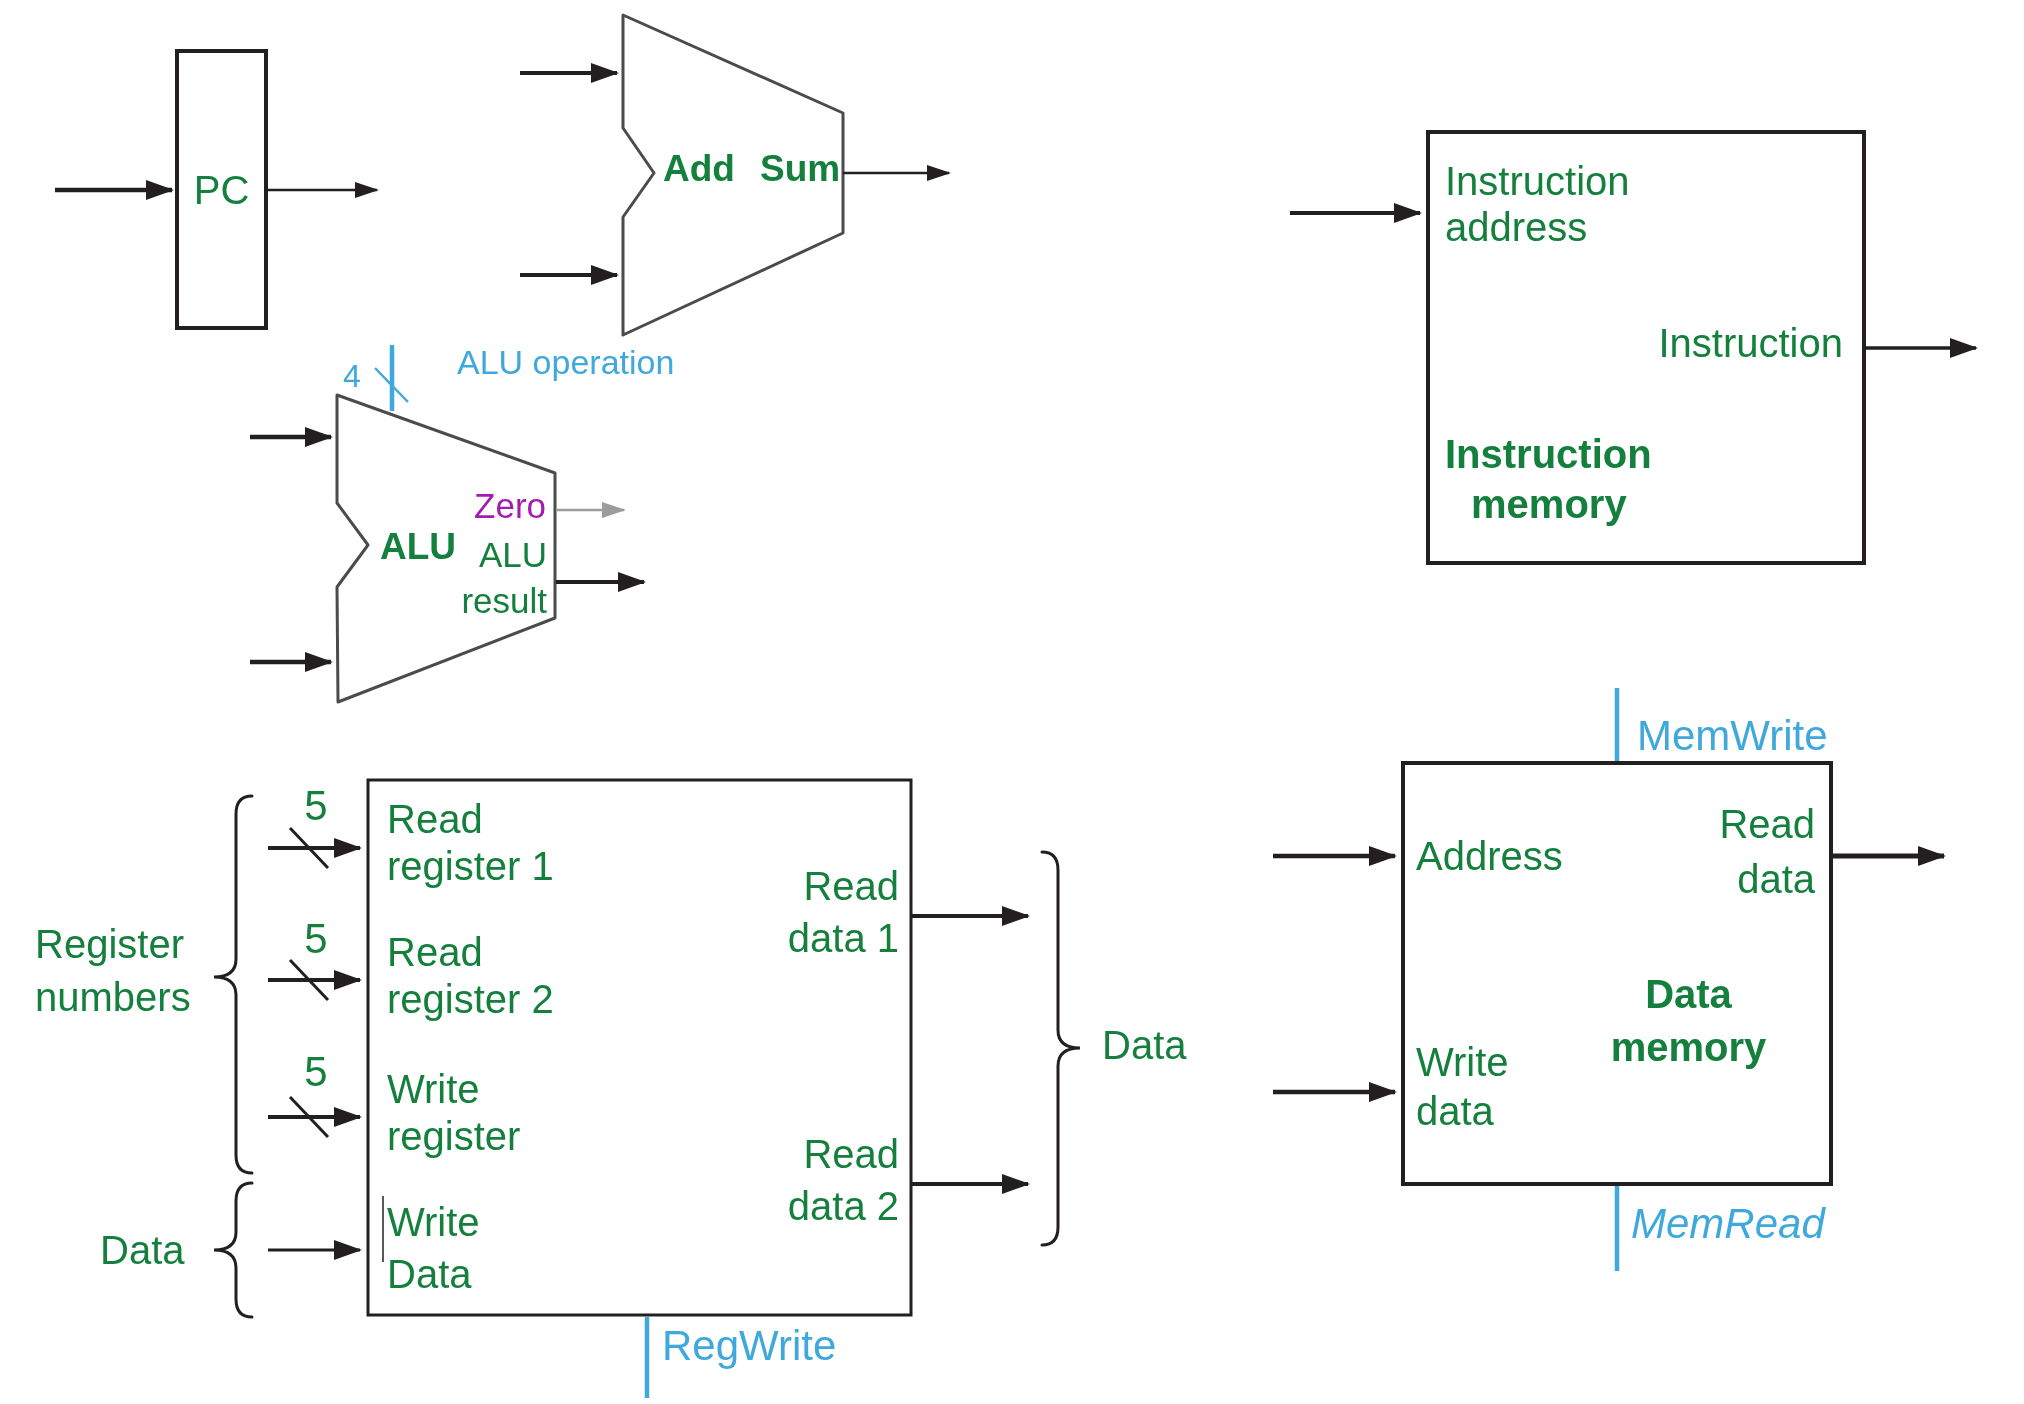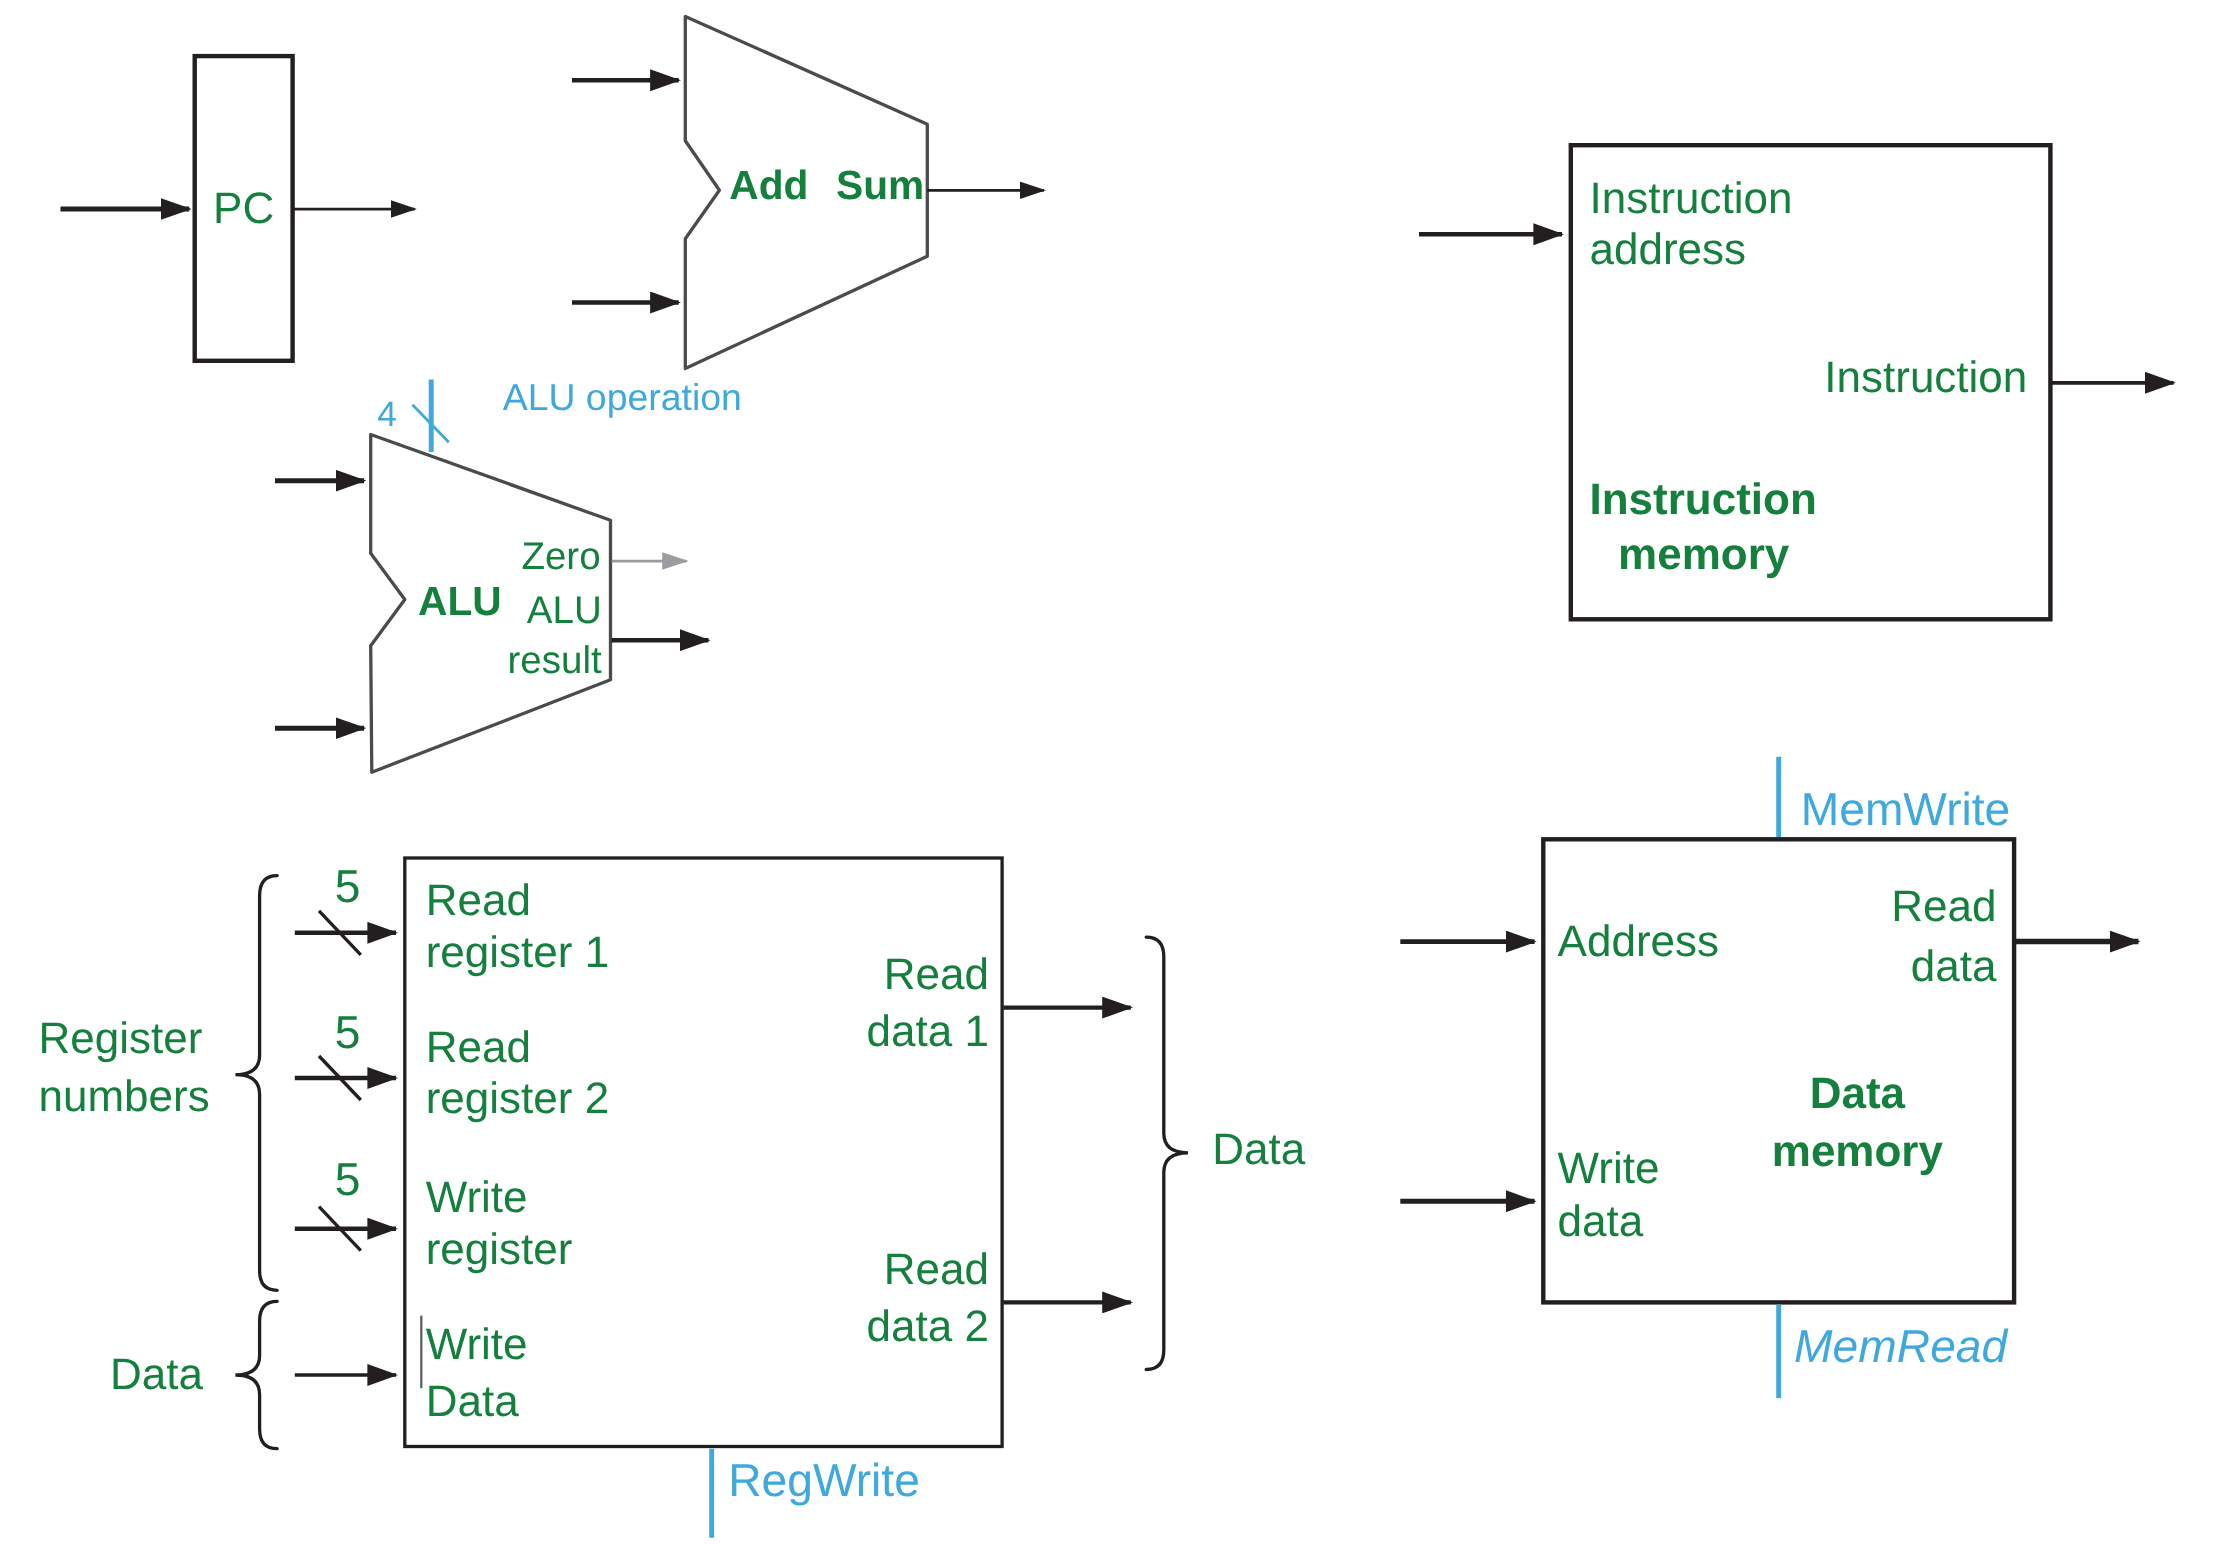--- a/index.html
+++ b/index.html
@@ -2,21 +2,21 @@
 <html><head>
 <meta charset="utf-8">
 <style>
   html,body{margin:0;padding:0;background:#ffffff;}
   #canvas{position:relative;width:2024px;height:1404px;background:#fff;overflow:hidden;
           font-family:"Liberation Sans",sans-serif;color:#231f20;}
   #wires{position:absolute;left:0;top:0;}
   .lbl{position:absolute;font-size:40px;line-height:48px;white-space:nowrap;color:#15803d;}
   .bold{font-weight:bold;}
   .blue{color:#3fa8dc;}
-  .gray{color:#15803d;}
+  .gray{color:#a21caf;}
   .right{text-align:right;}
   .center{text-align:center;}
   .stack span{display:block;}
   #pc-label{left:177px;top:51px;width:89px;height:277px;display:flex;align-items:center;justify-content:center;font-size:40px;}
   #add-label{left:663px;top:150px;font-size:37px;line-height:37px;}
   #sum-label{left:760px;top:150px;font-size:37px;line-height:37px;font-weight:bold;}
   #alu-bus-width{left:343px;top:360px;font-size:32px;line-height:32px;}
   #alu-op-label{left:411px;top:345px;font-size:34px;line-height:34px;margin-left:46px;}
   #alu-zero-label{left:430px;top:488px;width:116px;font-size:35px;line-height:35px;}
   #alu-label{left:380px;top:528px;font-size:37px;line-height:37px;}

